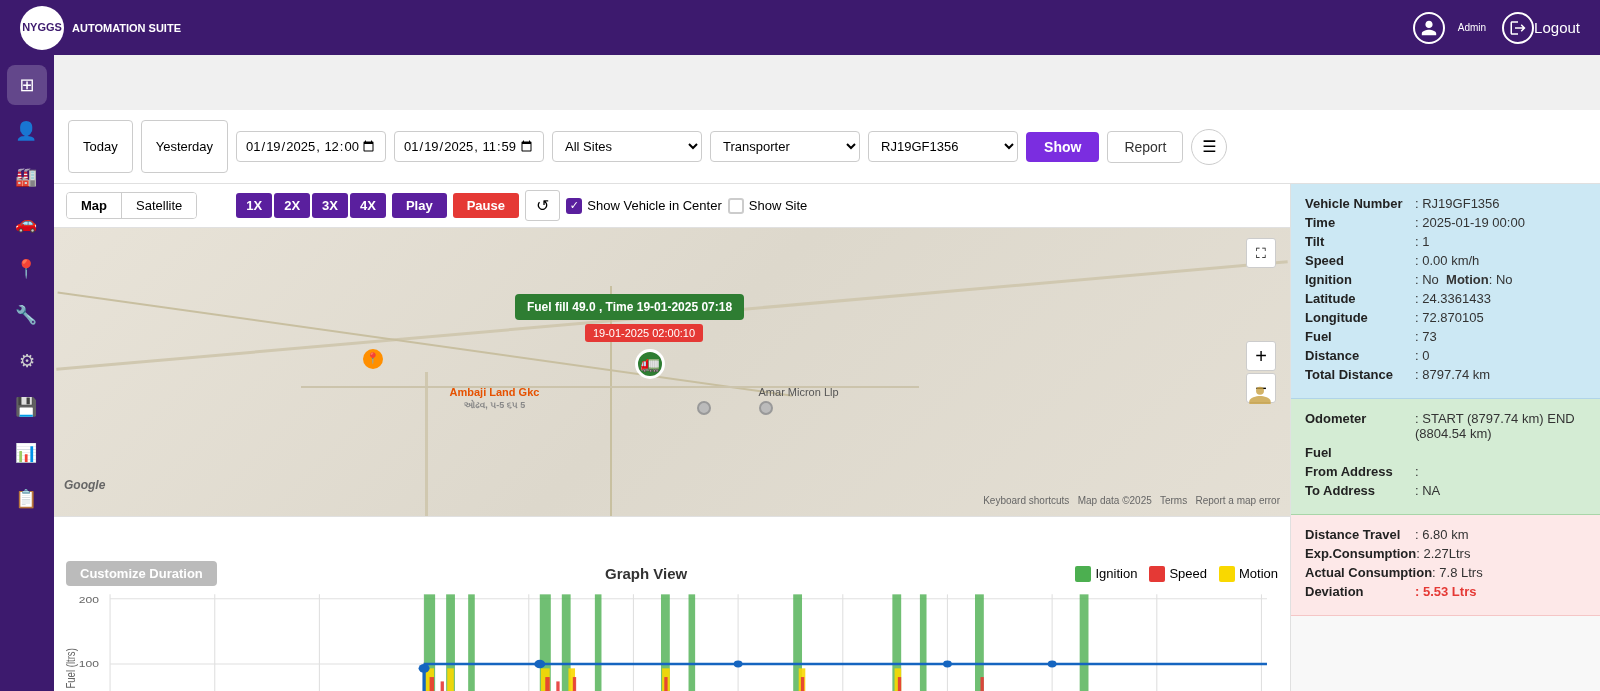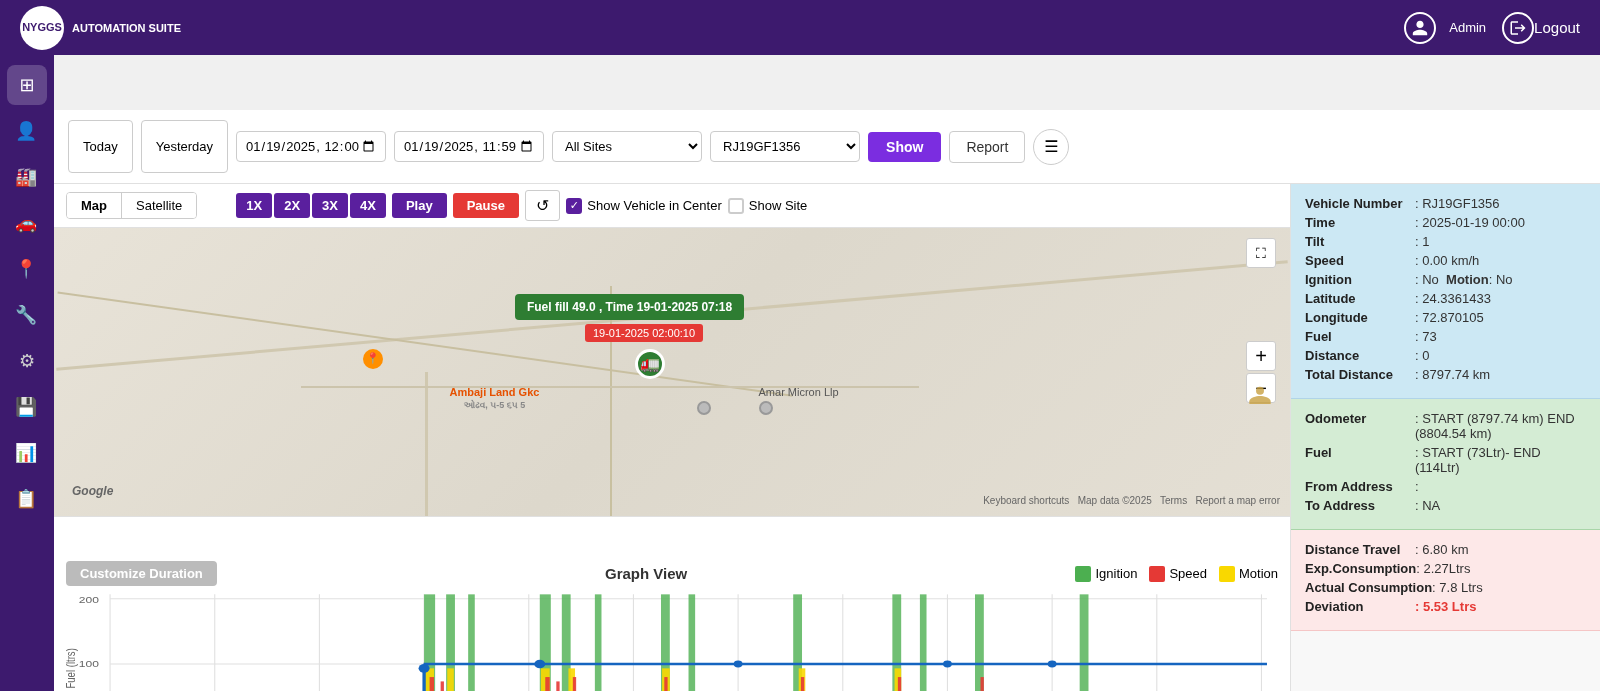--- a/index.html
+++ b/index.html
@@ -15,21 +15,21 @@
       padding: 0 20px;
     }
     .logo-area { display: flex; align-items: center; gap: 8px; }
     .logo-circle {
       width: 44px; height: 44px; border-radius: 50%;
       background: #fff; display: flex; align-items: center; justify-content: center;
       font-weight: 900; font-size: 11px; color: #3d1a6e; line-height: 1.1; text-align: center;
     }
     .logo-text { color: #fff; font-size: 11px; font-weight: 600; }
     .nav-right { display: flex; align-items: center; gap: 16px; }
-    .nav-admin { display: flex; align-items: center; gap: 13px; color: #fff; font-size: 13px; }
+    .nav-admin { display: flex; align-items: center; gap: 13px; color: #fff; font-size: 10px; }
     .nav-logout { display: flex; align-items: center; gap: 0; color: #fff; font-size: 15px; cursor: pointer; }
     .icon-circle { width: 32px; height: 32px; border-radius: 50%; border: 2px solid #fff; display: flex; align-items: center; justify-content: center; }
 
     
     .sidebar {
       position: fixed; left: 0; top: 55px; width: 54px; height: calc(100% - 55px);
       background: #3d1a6e; display: flex; flex-direction: column; align-items: center; padding-top: 10px; gap: 6px; z-index: 10;
     }
     .sidebar-item {
       width: 40px; height: 40px; display: flex; align-items: center; justify-content: center;
@@ -156,21 +156,21 @@
       position: absolute; right: 14px; top: 10px;
       width: 30px; height: 30px; background: #fff; border: 1px solid #ccc;
       border-radius: 3px; cursor: pointer; font-size: 14px;
       display: flex; align-items: center; justify-content: center;
     }
     .map-person-icon {
       position: absolute; right: 14px; bottom: 50px;
       width: 32px; height: 32px;
     }
     .map-logo {
-      position: absolute; left: 10px; bottom: 18px; color: #666; font-size: 12px; margin-left: 8px;
+      position: absolute; left: 10px; bottom: 24px; color: #666; font-size: 12px;
     }
     .map-credits {
       position: absolute; right: 10px; bottom: 10px; font-size: 10px; color: #666;
     }
 
     
     .vehicle-marker {
       position: absolute; top: 42%; left: 47%;
     }
     .vehicle-dot {
@@ -272,20 +272,23 @@
 
 <div class="main-content">
 
   <div class="toolbar">
     <button class="btn-today">Today</button>
     <button class="btn-yesterday">Yesterday</button>
     <input type="datetime-local" class="date-input" value="2025-01-19T00:00" style="">
     <input type="datetime-local" class="date-input" value="2025-01-19T23:59" style="">
     <select class="select-sites">
       <option>All Sites</option>
+    </select>
+    <select class="select-transporter">
+      <option>Transporter</option>
     </select>
     <select class="select-vehicle">
       <option>RJ19GF1356</option>
     </select>
     <button class="btn-show">Show</button>
     <button class="btn-report">Report</button>
     <button class="btn-menu">☰</button>
   </div>
 
   <div class="content-area">
@@ -516,21 +519,20 @@
         </div>
       </div>
 
       <div class="info-section" style="background:#d4ecd4;border-color:#a8d5a8;">
         <div class="info-row">
           <span class="info-label">Odometer</span>
           <span class="info-value">:&nbsp;<span>START (8797.74 km) END (8804.54 km)</span></span>
         </div>
         <div class="info-row">
           <span class="info-label">Fuel</span>
-          <span class="info-value">:&nbsp;<span>START (73Ltr)- END (114Ltr)</span></span>
         </div>
         <div class="info-row">
           <span class="info-label">From Address</span>
           <span class="info-value">:</span>
         </div>
         <div class="info-row">
           <span class="info-label">To Address</span>
           <span class="info-value">:&nbsp;<span>NA</span></span>
         </div>
       </div>

